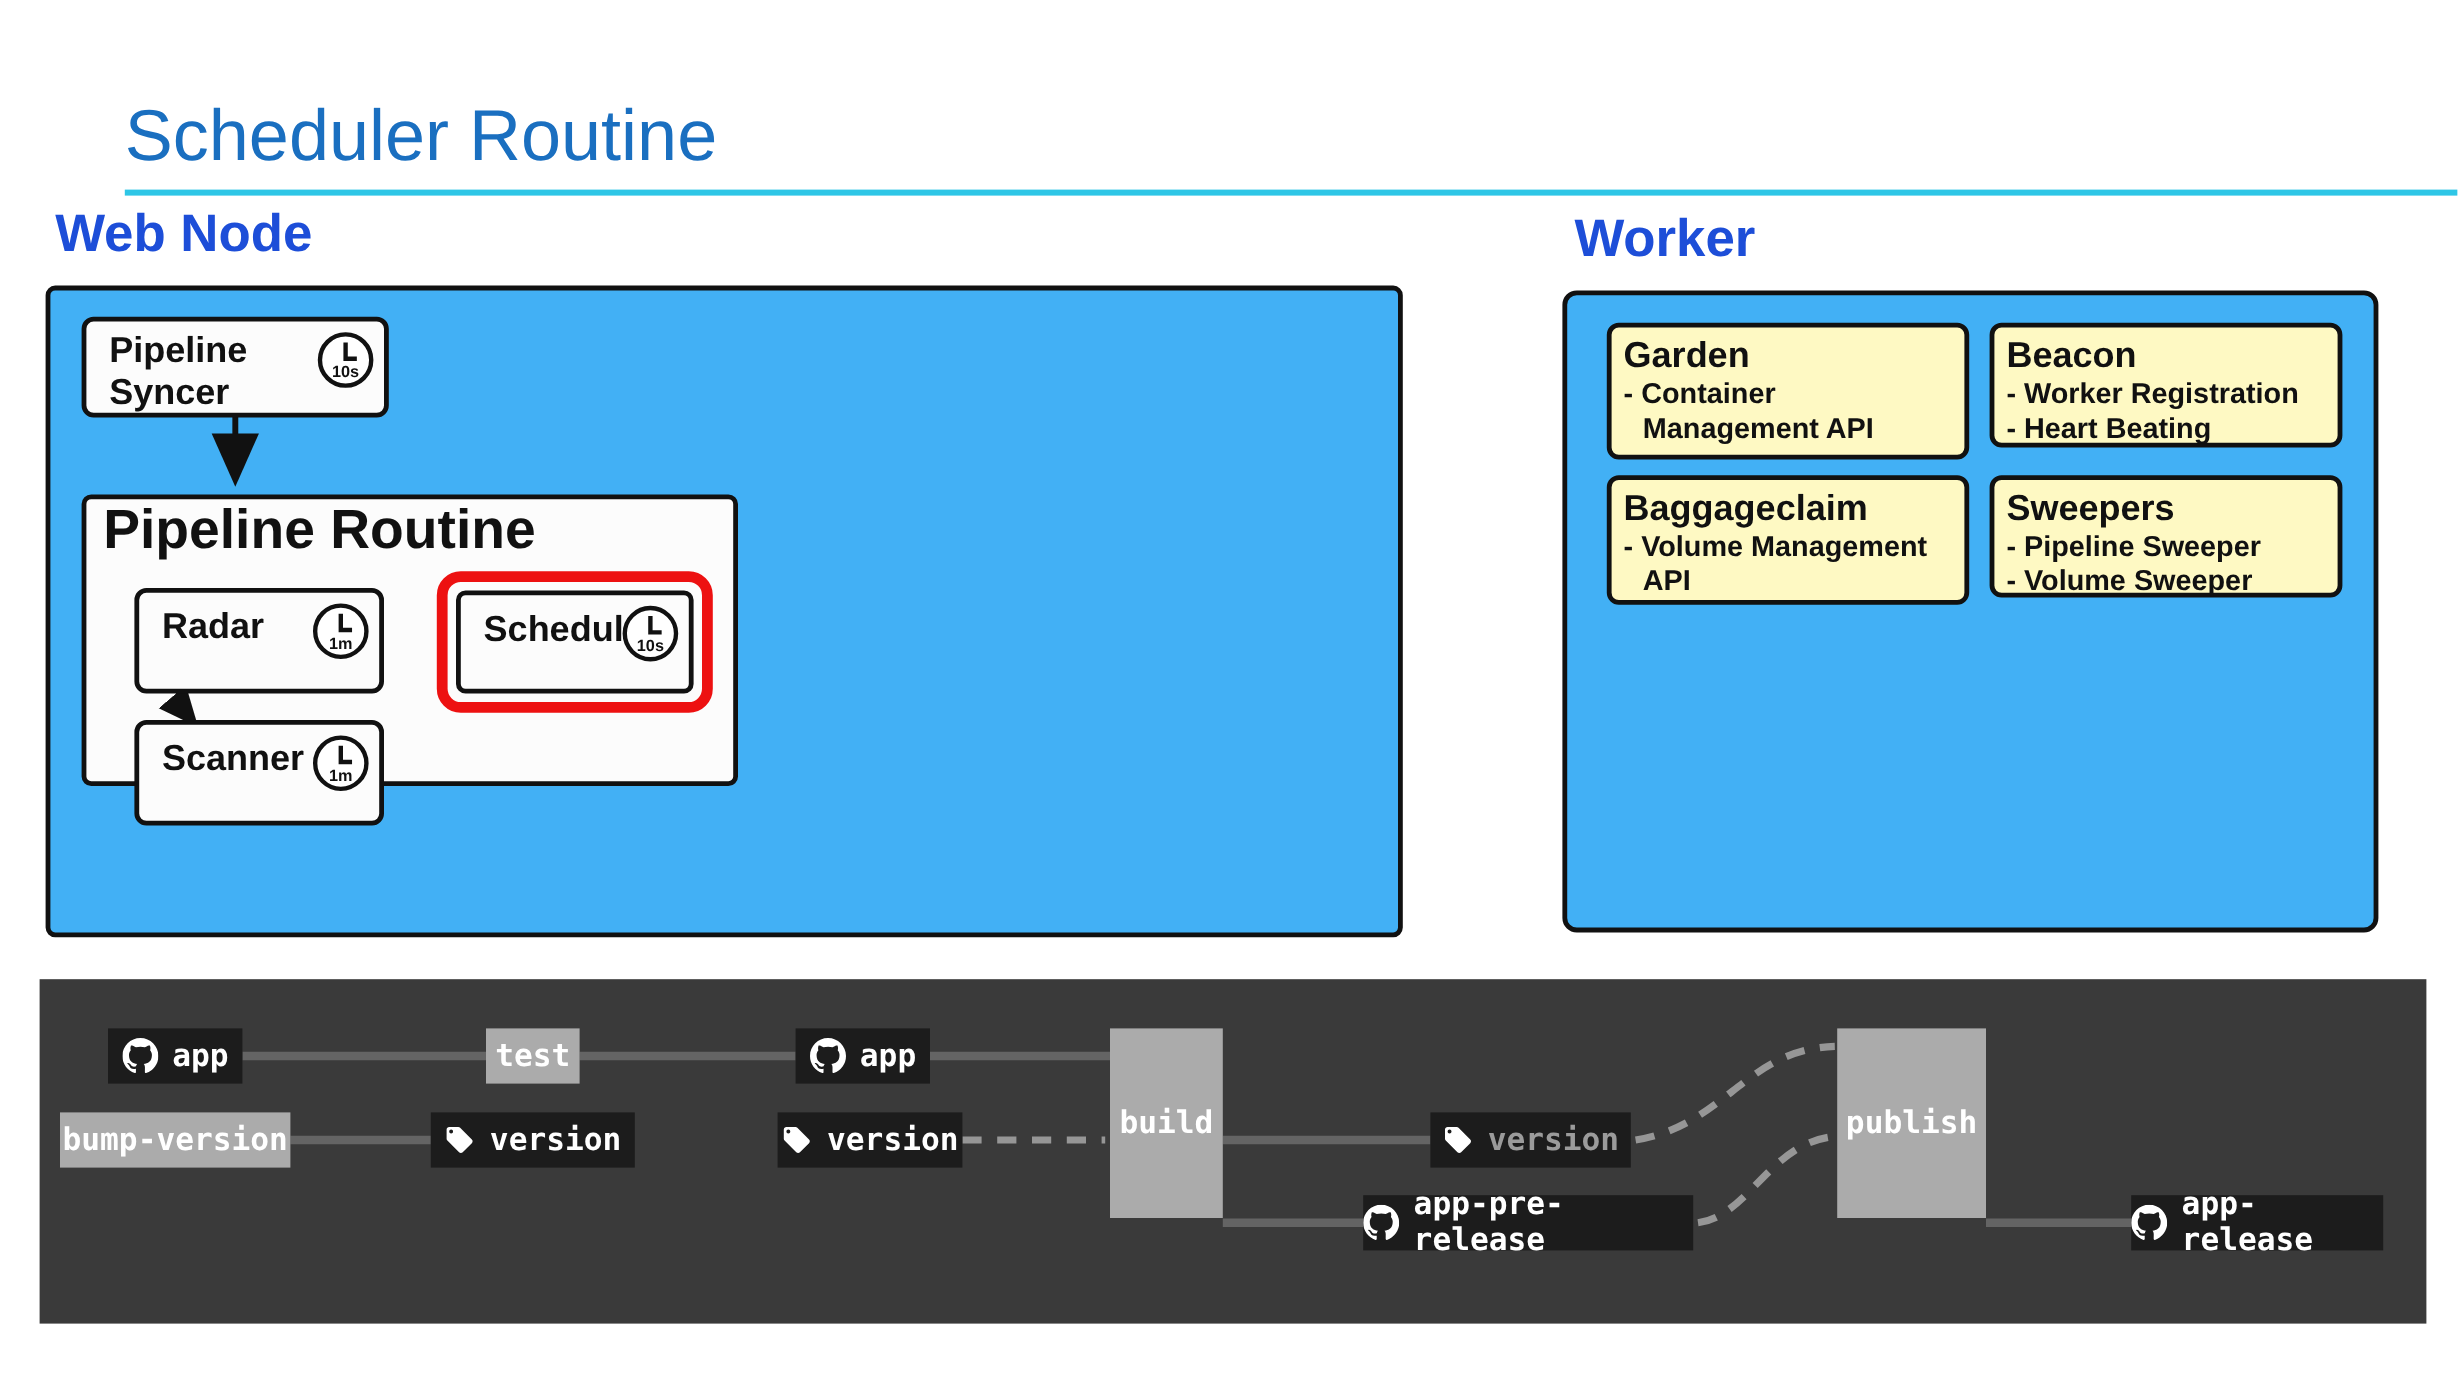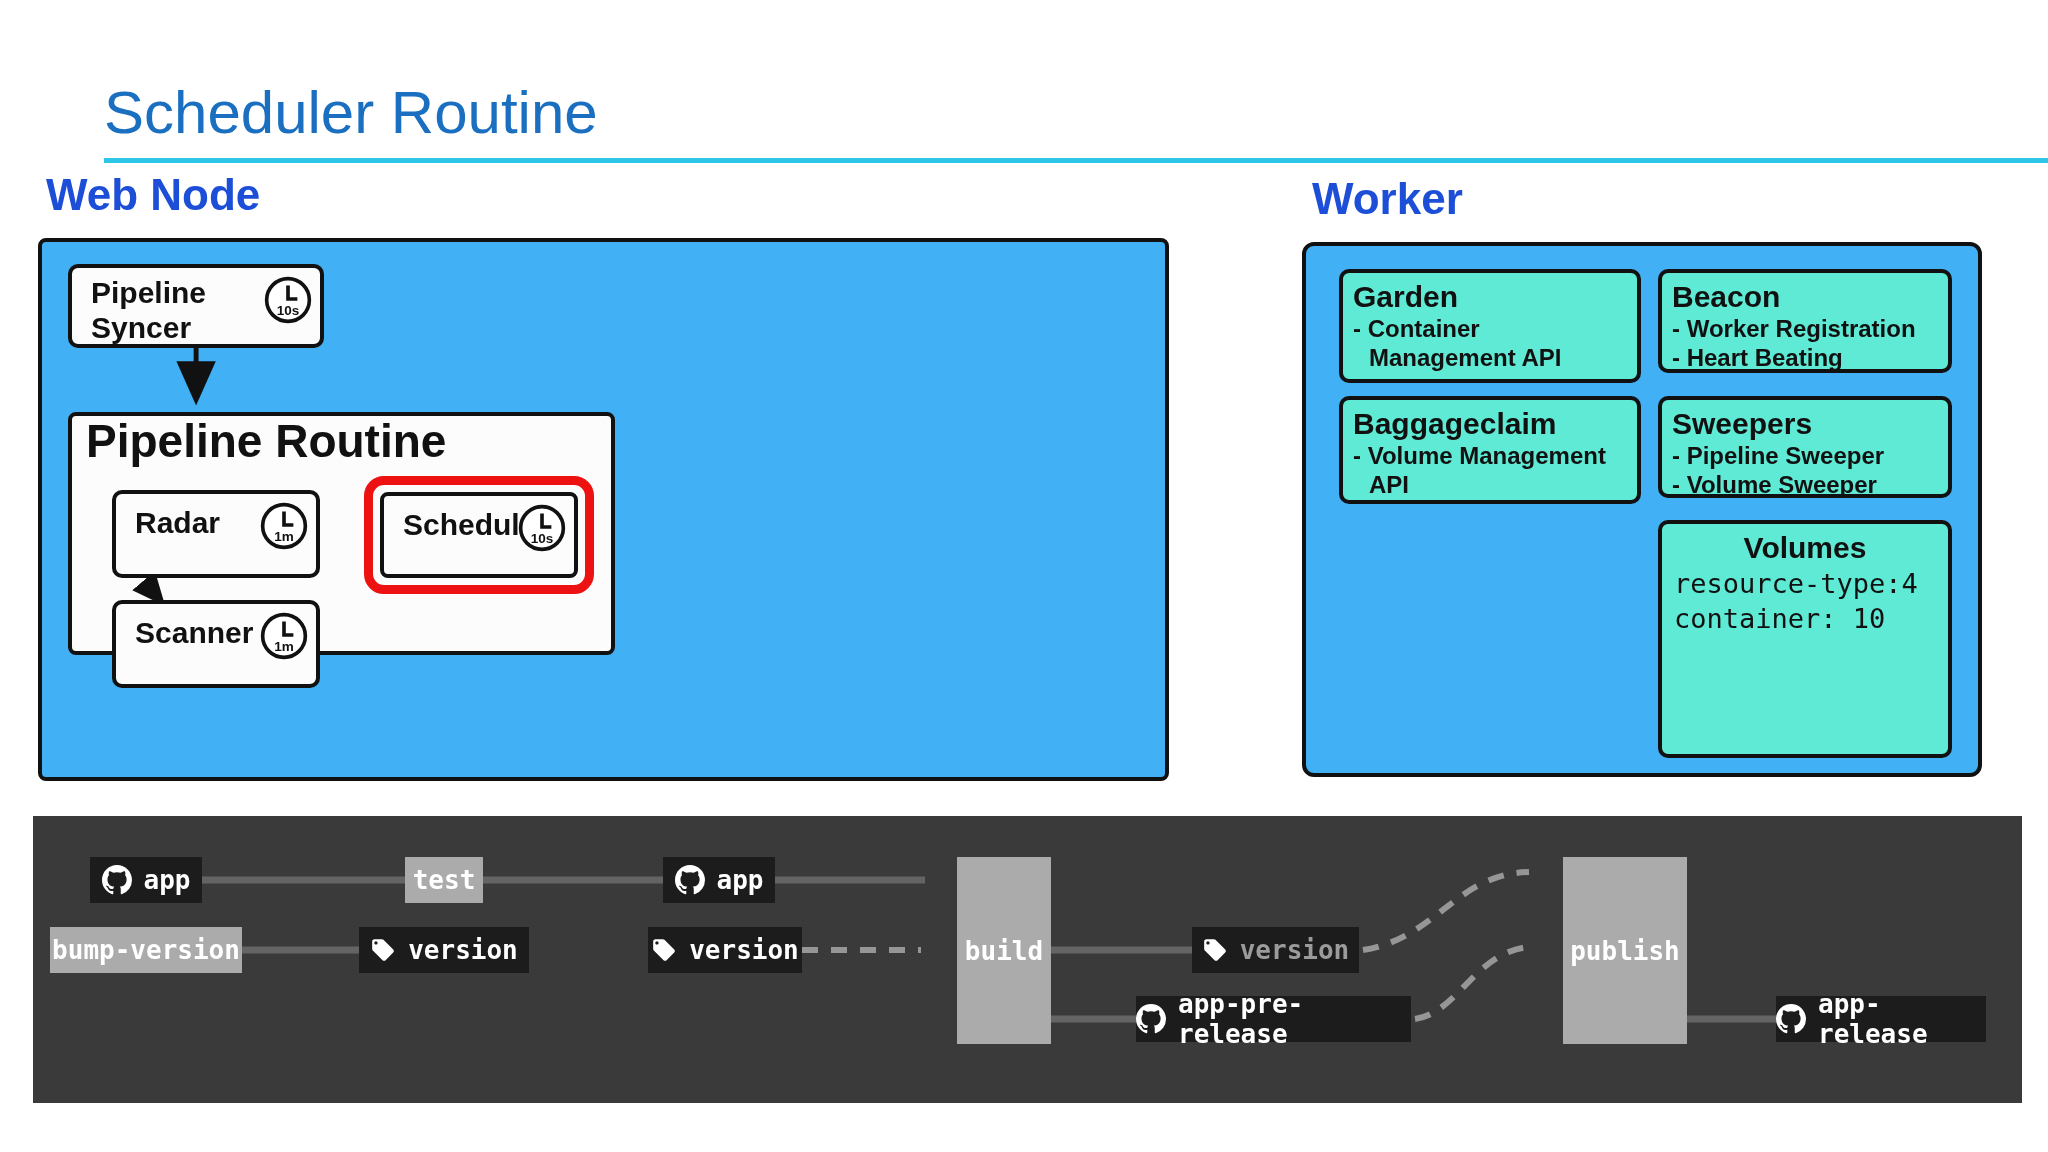--- a/index.html
+++ b/index.html
@@ -48,40 +48,40 @@
   #radar-box{left:40px;top:74px;width:208px;height:88px;}
   #scanner-box{left:40px;top:184px;width:208px;height:88px;}
   #scheduler-ring{position:absolute;left:292px;top:60px;border:9px solid var(--highlight);
     border-radius:20px;padding:7px;background:transparent;}
   #scheduler-box{position:relative;width:198px;height:86px;background:#fcfcfc;
     border:4px solid #111;border-radius:8px;}
 
   .diagram-arrows{position:absolute;inset:0;width:100%;height:100%;pointer-events:none;}
 
   
-  .w-box{position:absolute;background:#5eead4;border:4px solid #111;border-radius:10px;padding:6px 10px;}
+  .w-box{position:absolute;background:#fef9c3;border:4px solid #111;border-radius:10px;padding:6px 10px;}
   .w-title{font-size:30px;font-weight:700;color:#111;line-height:1.2;}
   .w-line{font-size:24px;font-weight:700;color:#111;line-height:1.2;padding-left:16px;text-indent:-16px;}
   .w-title-center{text-align:center;}
   .mono-line{font-family:"DejaVu Sans Mono",monospace;font-size:27px;font-weight:500;
     color:#111;line-height:1.3;padding-left:2px;}
   #garden-box{left:33px;top:23px;width:302px;height:114px;}
   #beacon-box{left:352px;top:23px;width:294px;height:104px;}
   #baggageclaim-box{left:33px;top:150px;width:302px;height:108px;}
   #sweepers-box{left:352px;top:150px;width:294px;height:102px;}
   #containers-box{left:33px;top:278px;width:302px;height:234px;}
   #volumes-box{left:352px;top:274px;width:294px;height:238px;}
 
   
   #band{position:absolute;left:33px;top:816px;width:1989px;height:287px;background:var(--band-bg);}
   .p-node{position:absolute;height:46px;display:flex;align-items:center;justify-content:center;
     gap:12px;font-family:"DejaVu Sans Mono",monospace;font-size:26px;font-weight:700;color:#fff;z-index:2;}
   .p-dark{background:var(--node-dark);}
   .p-gray{background:var(--node-gray);}
-  .p-tall{height:187px;margin-left:32px;}
+  .p-tall{height:158px;}
   .p-icon{width:30px;height:30px;flex:0 0 auto;}
   .tag-icon{width:26px;height:26px;}
   .dim-label{color:#9b9b9b;}
   #n-app1{left:57px;top:41px;width:112px;}
   #n-test{left:372px;top:41px;width:78px;}
   #n-app2{left:630px;top:41px;width:112px;}
   #n-build{left:892px;top:41px;width:94px;}
   #n-publish{left:1498px;top:41px;width:124px;}
   #n-bump{left:17px;top:111px;width:192px;}
   #n-version1{left:326px;top:111px;width:170px;}
@@ -191,25 +191,20 @@
       <div class="w-line">- Volume Management API</div>
     </div>
 
     <div class="w-box" id="sweepers-box">
       <div class="w-title">Sweepers</div>
       <div class="w-line">- Pipeline Sweeper</div>
       <div class="w-line">- Volume Sweeper</div>
     </div>
 
 
-    <div class="w-box" id="volumes-box">
-      <div class="w-title w-title-center">Volumes</div>
-      <div class="mono-line">resource-type:4</div>
-      <div class="mono-line">container: 10</div>
-    </div>
   </div>
 
   <div id="band">
 
     <svg class="diagram-arrows" viewBox="0 0 1989 287">
       <path class="edge-solid" d="M169 64 H372"></path>
       <path class="edge-solid" d="M450 64 H630"></path>
       <path class="edge-solid" d="M742 64 H892"></path>
       <path class="edge-solid" d="M209 134 H326"></path>
       <path class="edge-dashed" d="M769 134 H888"></path>

